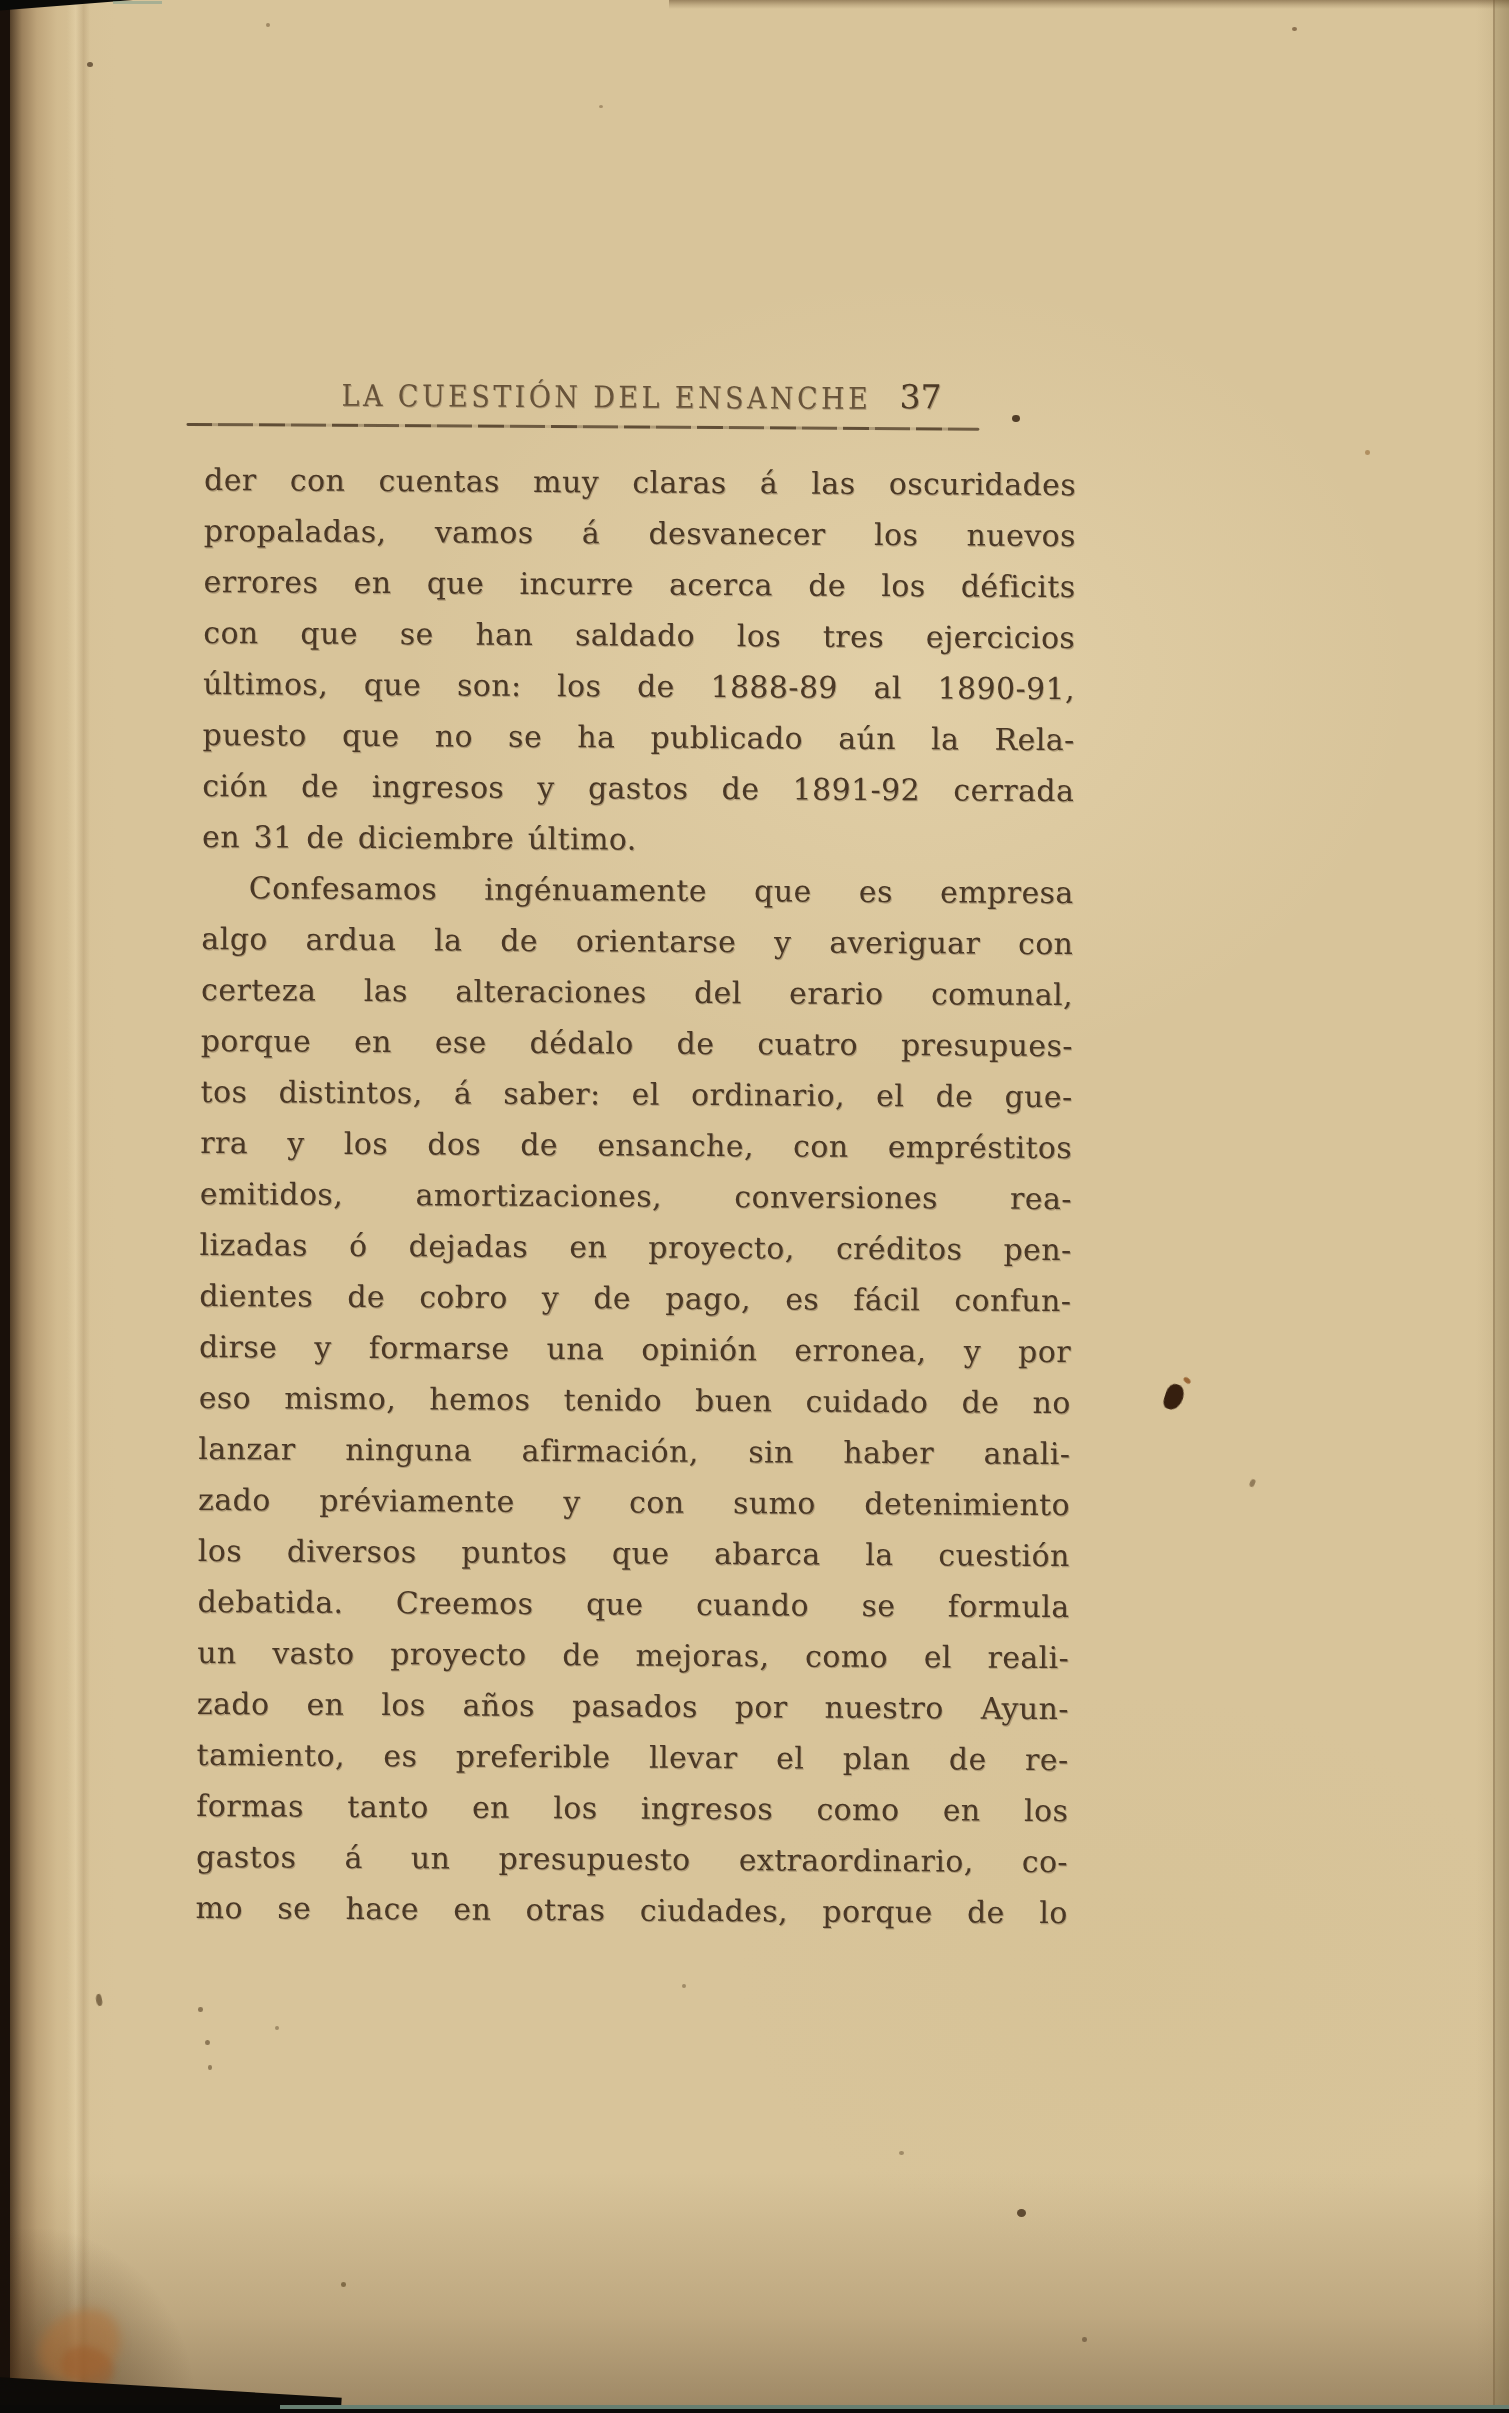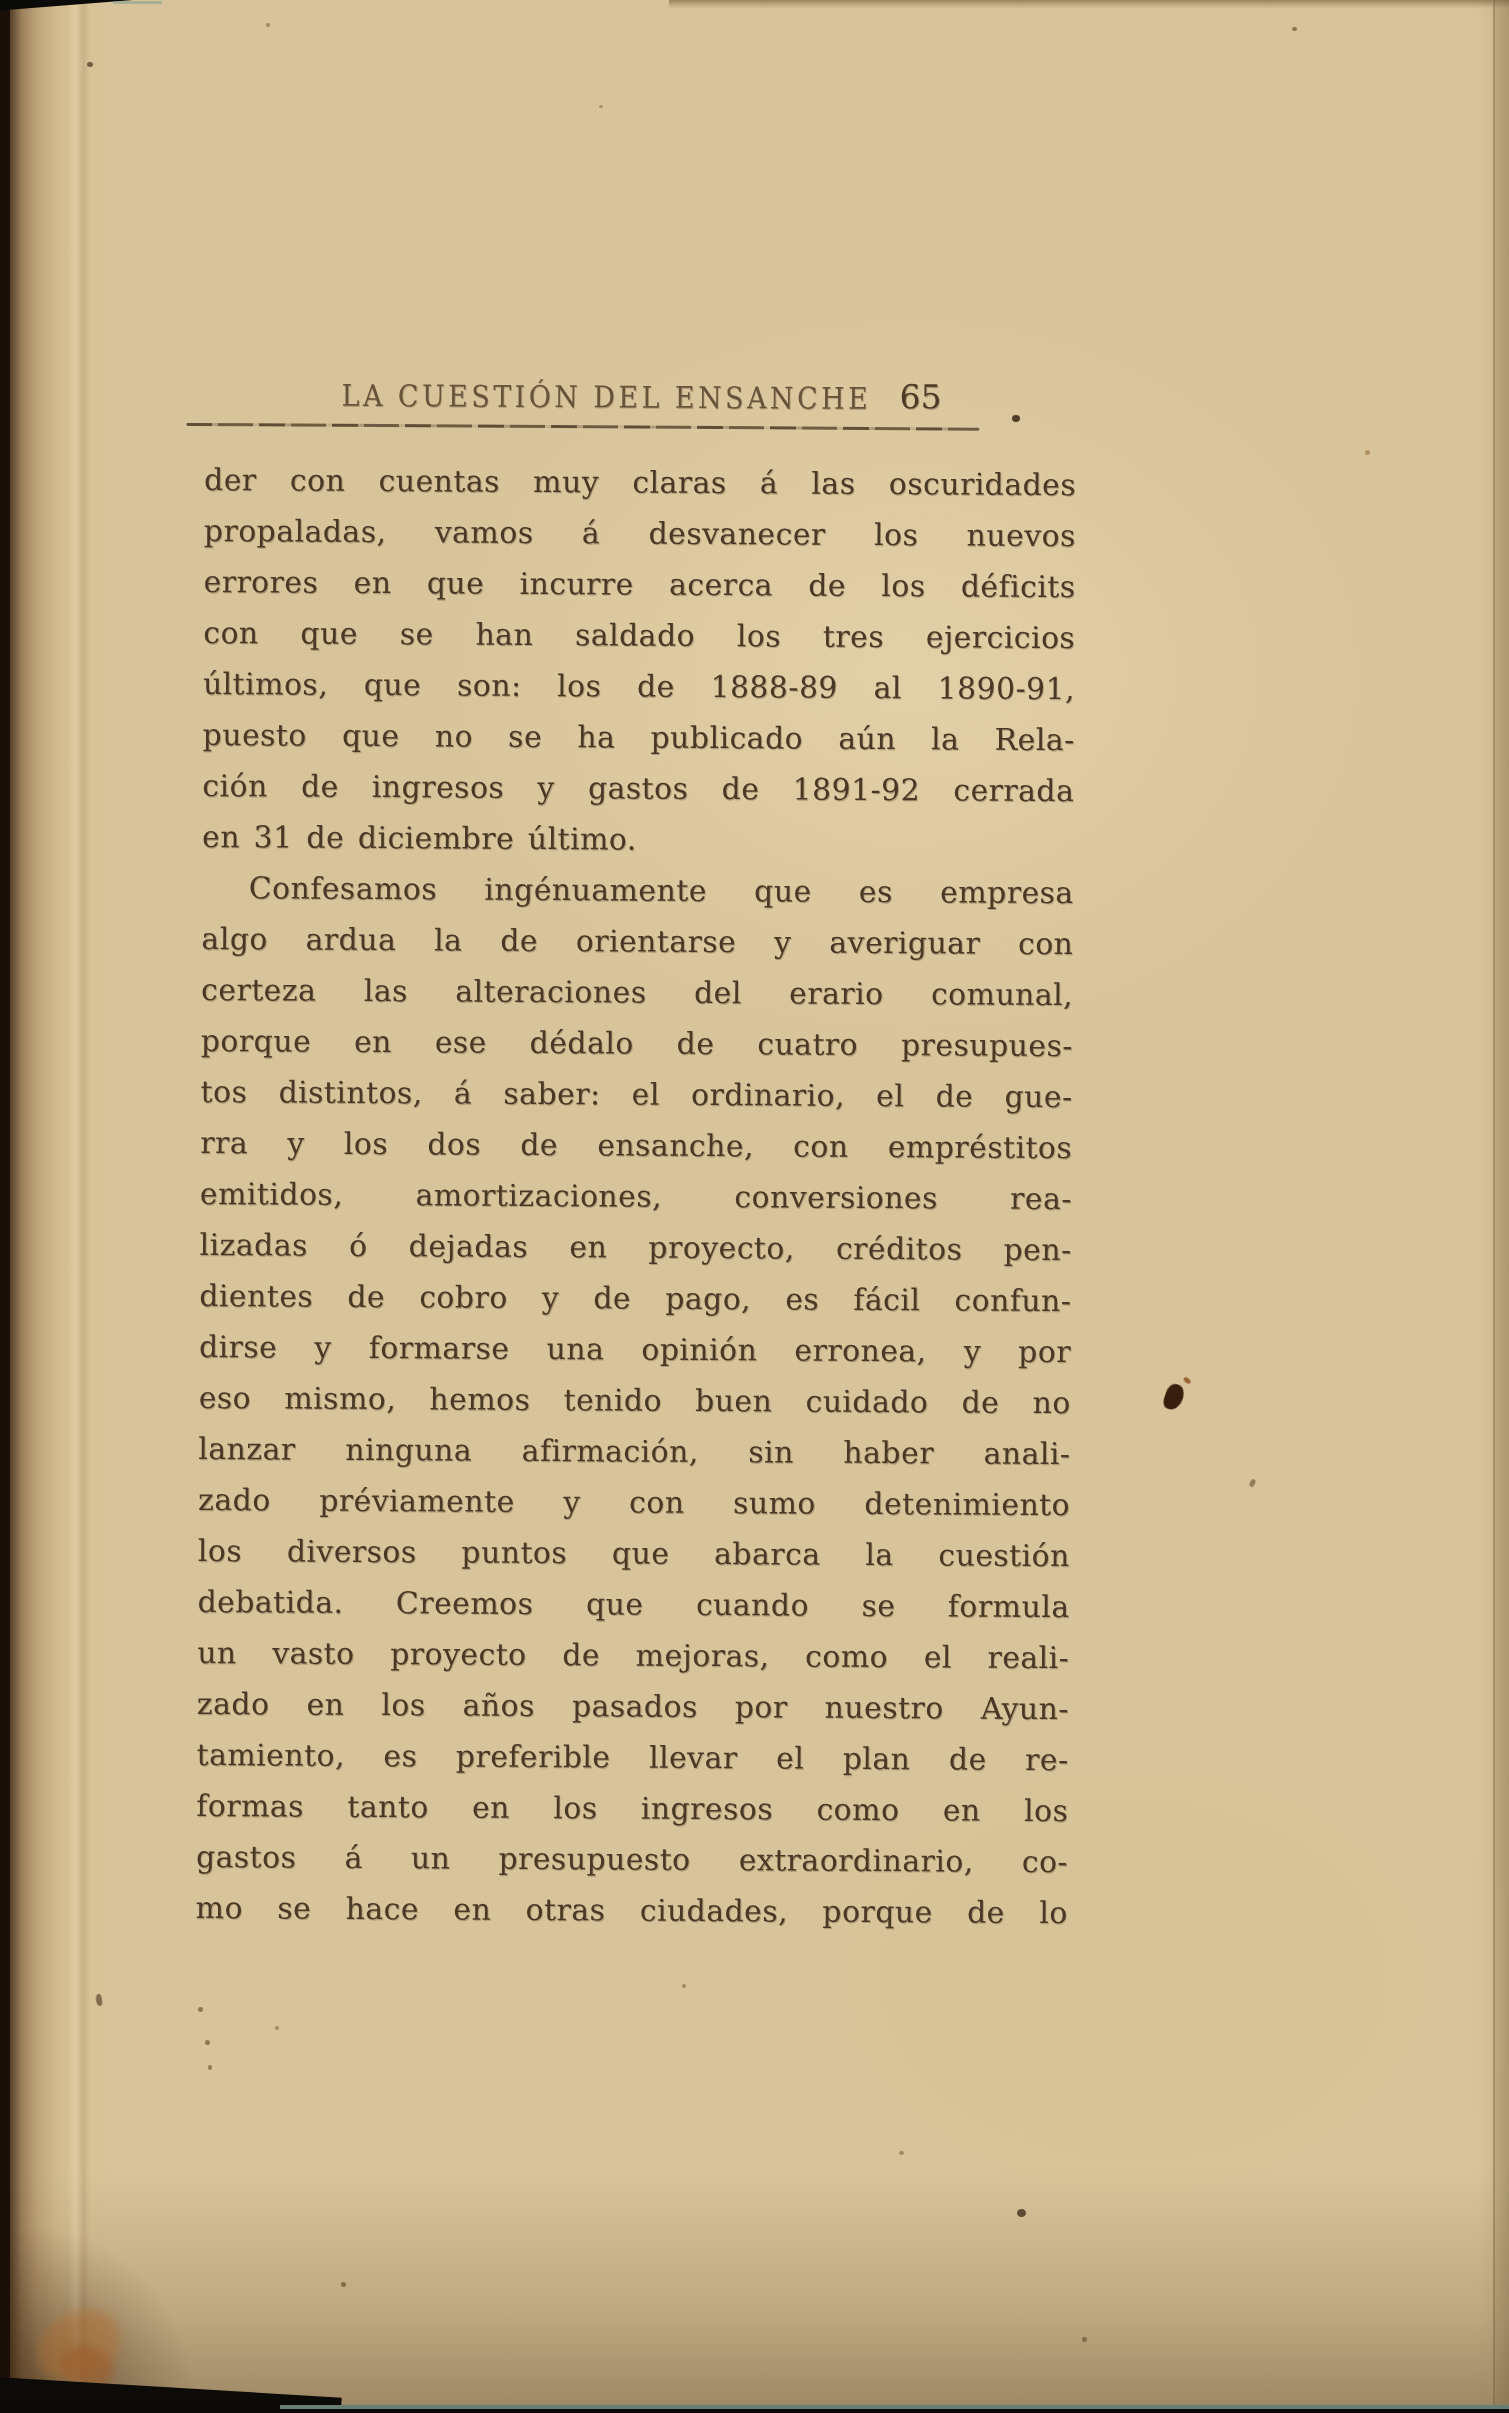--- a/index.html
+++ b/index.html
@@ -123,21 +123,21 @@
 <div class="crease"></div>
 <div class="top-right-edge"></div>
 <div class="right-page-edge-zone"></div>
 <div class="right-page-edge-line"></div>
 <div class="spine-strip"></div>
 <div class="bottomleft-shadow"></div>
 
 <div class="content">
   <div class="running-header">
     <span class="rh-title">LA CUESTIÓN DEL ENSANCHE</span>
-    <span class="rh-num">65</span>
+    <span class="rh-num">37</span>
   </div>
   <div class="rule"></div>
   <div class="body-col" id="body-text">
       <div class="line">der con cuentas muy claras á las oscuridades</div>
       <div class="line">propaladas, vamos á desvanecer los nuevos</div>
       <div class="line">errores en que incurre acerca de los déficits</div>
       <div class="line">con que se han saldado los tres ejercicios</div>
       <div class="line">últimos, que son: los de 1888-89 al 1890-91,</div>
       <div class="line">puesto que no se ha publicado aún la Rela-</div>
       <div class="line">ción de ingresos y gastos de 1891-92 cerrada</div>

